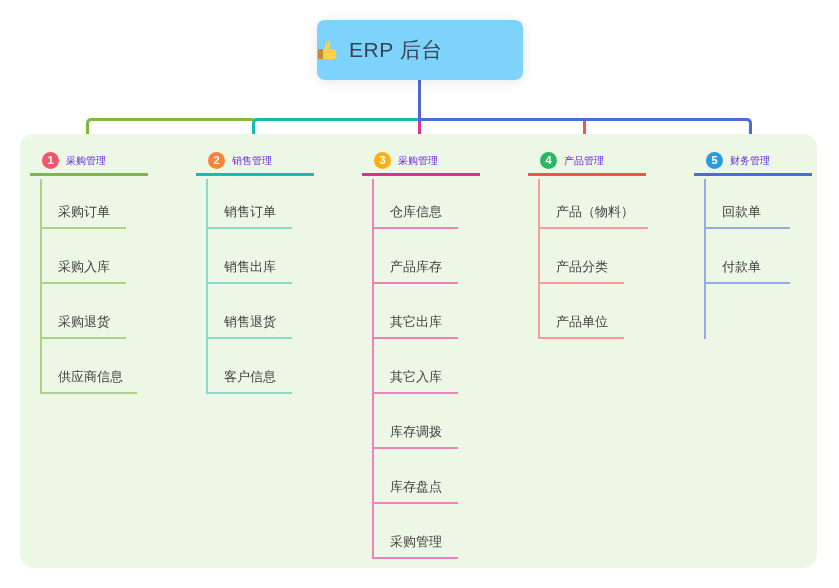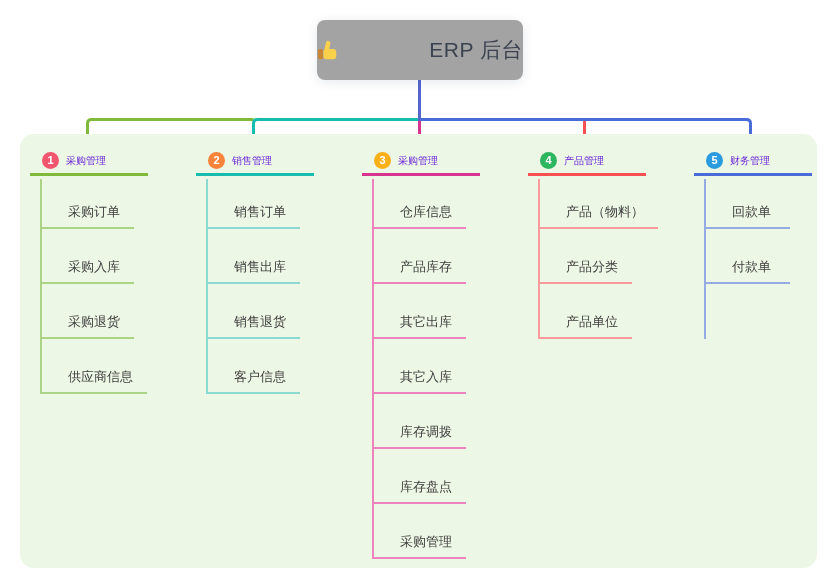--- a/index.html
+++ b/index.html
@@ -4,23 +4,23 @@
 <style>
   html,body{margin:0;padding:0;background:#ffffff;}
   body{
     width:839px;height:588px;position:relative;overflow:hidden;
     font-family:"Liberation Sans","DejaVu Sans",sans-serif;
     -webkit-font-smoothing:antialiased;
   }
   
   .root-card{
     position:absolute;left:317px;top:20px;width:206px;height:60px;
-    background:#a3a3a3;border-radius:8px;
+    background:#7dd3fc;border-radius:8px;
     box-shadow:0 2px 12px rgba(20,40,90,0.10);
-    display:flex;align-items:center;justify-content:space-between;gap:10px;
+    display:flex;align-items:center;justify-content:flex-start;gap:10px;
   }
   .root-label{font-size:21px;font-weight:500;color:#3b4250;letter-spacing:0.5px;}
   .thumb-icon{width:22px;height:22px;display:block;}
   
   .connectors{position:absolute;left:0;top:0;width:839px;height:588px;pointer-events:none;}
   .connectors path{fill:none;stroke:var(--c,#888);stroke-width:3;stroke-linecap:butt;}
   
   .panel{
     position:absolute;left:20px;top:134px;width:797px;height:434px;
     border-radius:14px;background:var(--panel,#ecf7e5);
@@ -37,21 +37,21 @@
     background:var(--badge);color:#fff;font-size:11px;font-weight:bold;
     display:flex;align-items:center;justify-content:center;line-height:17px;
   }
   .branch-label{font-size:10px;color:#6d28d9;white-space:nowrap;}
   .spine{position:absolute;left:10px;top:31px;width:2px;background:var(--light);}
   .children{position:absolute;left:10px;top:31px;margin:0;padding:0;list-style:none;}
   .children li{
     height:55px;width:fit-content;min-width:86px;box-sizing:border-box;
     display:flex;align-items:flex-end;
     border-bottom:2px solid var(--light);
-    padding:0 14px 6px 28px;
+    padding:0 14px 6px 18px;
   }
   .children li:first-child{height:50px;}
   .children li span{font-size:13px;color:#3f3f3f;white-space:nowrap;}
 </style>
 </head>
 <body>
 
 <div>
 
   <svg class="connectors" viewBox="0 0 839 588">

